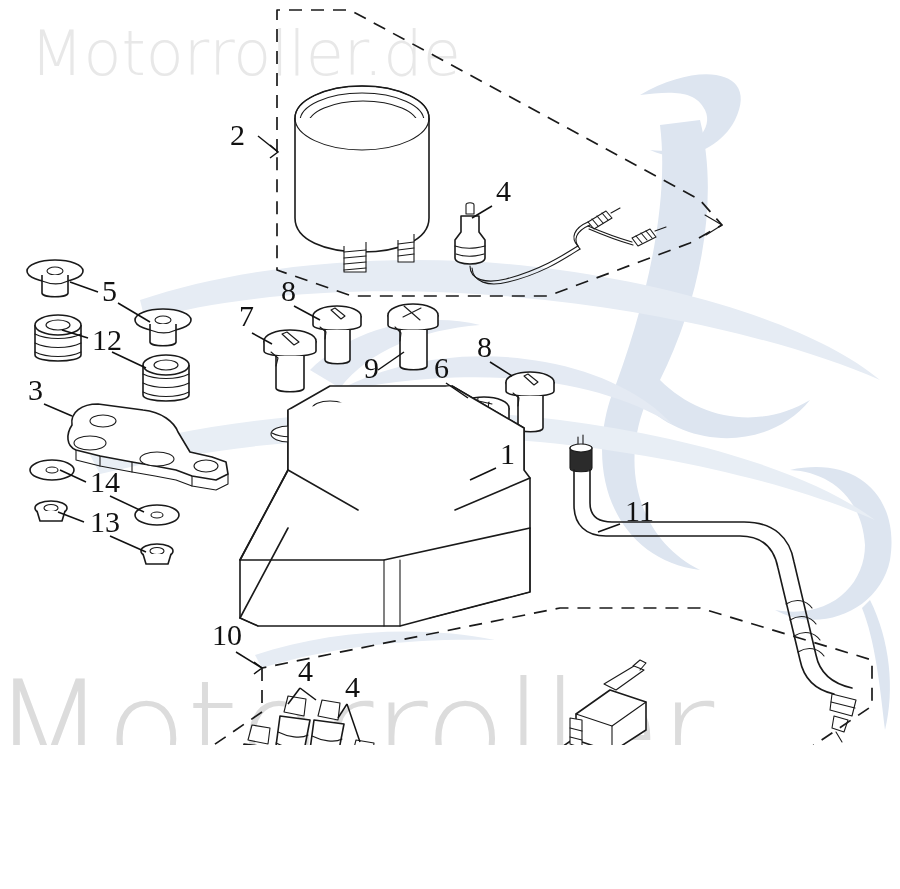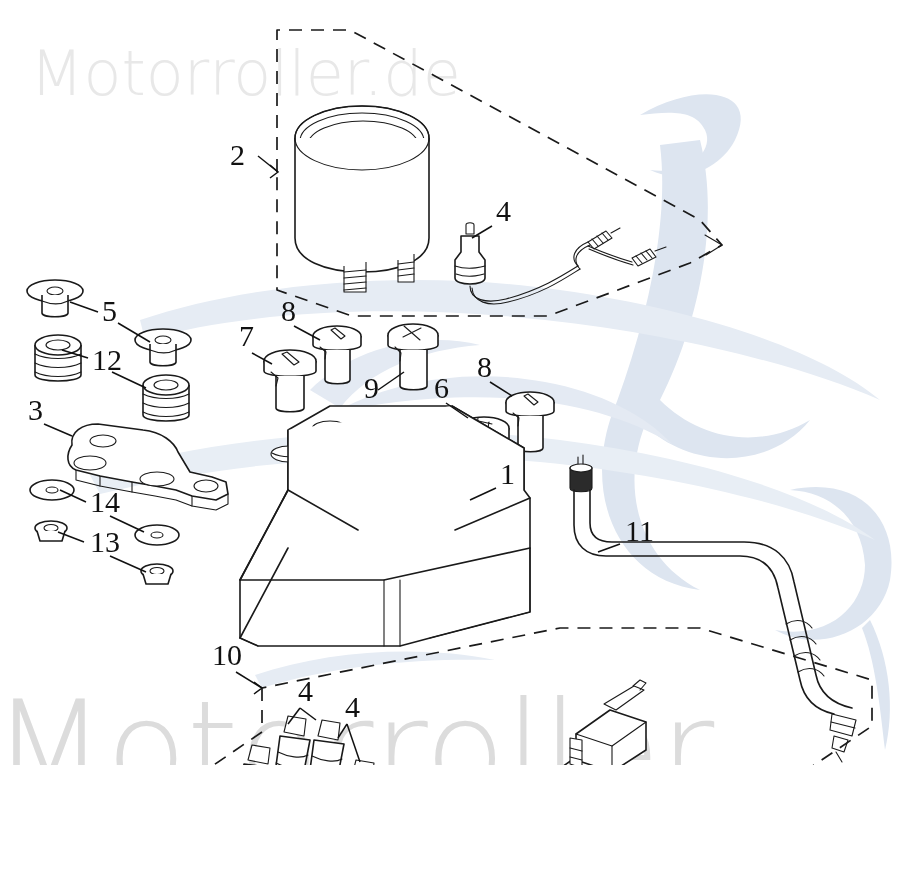--- a/index.html
+++ b/index.html
@@ -10,21 +10,20 @@
   }
   body {
     font-family: "Liberation Serif", serif;
   }
   #diagram-root {
     position: relative;
     width: 900px;
     height: 745px;
     overflow: hidden;
     background: #ffffff;
-    margin-top: 20px;
   }
   #diagram-svg {
     position: absolute;
     top: 0;
     left: 0;
     width: 900px;
     height: 889px;
     display: block;
   }
   .wm-text {

